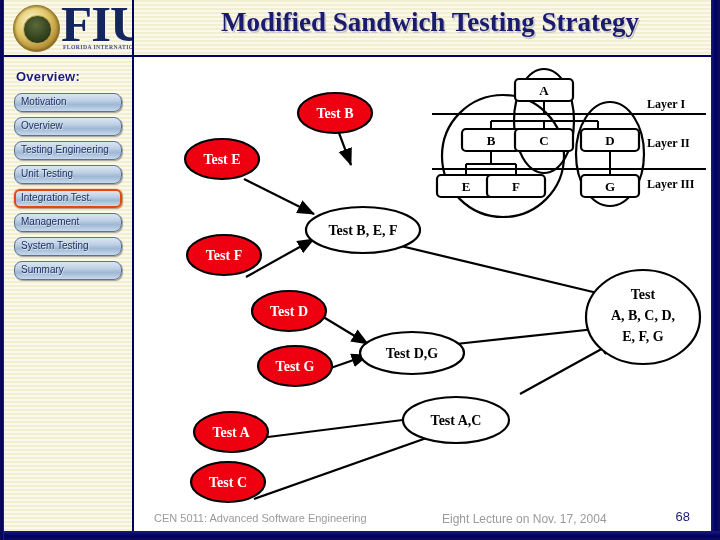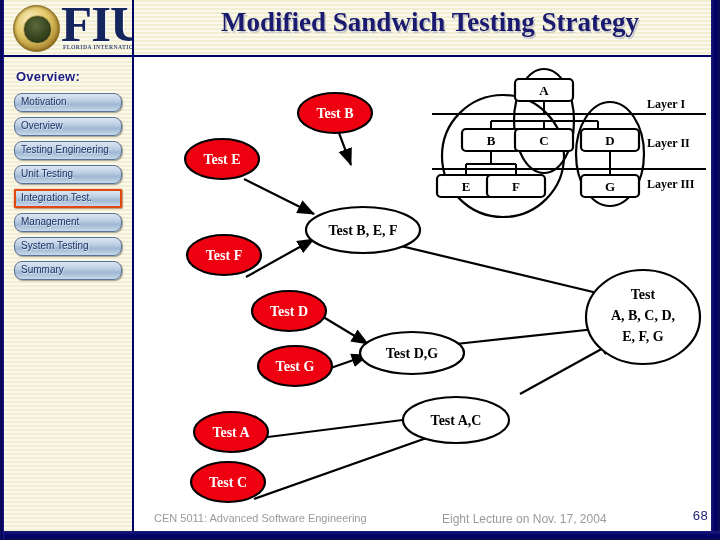--- a/index.html
+++ b/index.html
@@ -49,21 +49,21 @@
     border-right:2px solid #000066;box-sizing:border-box;}
   .ov-head{position:absolute;left:13px;top:12px;font-size:13px;font-weight:700;
     color:#1a1a7e;text-shadow:1px 1px 0 #ffffff;letter-spacing:0.2px;}
   .nav{position:absolute;left:11px;top:36px;width:110px;}
   .nav-item{width:108px;height:19px;margin-bottom:5px;border-radius:8px;
     background:linear-gradient(180deg,#dce6f2 0%,#bed0e4 38%,#9fb8d4 62%,#c9d9ea 100%);
     border:1px solid #5a7294;box-sizing:border-box;position:relative;
     box-shadow:1px 1px 1px rgba(0,0,0,0.35);cursor:pointer;}
   .nav-item span{position:absolute;left:6px;top:2px;font-size:10px;color:#1c2f66;
     white-space:nowrap;text-shadow:0.5px 0.5px 0 rgba(255,255,255,0.7);}
-  .nav-item.active{border:2px solid #e04a10;border-radius:1px;
+  .nav-item.active{border:2px solid #e04a10;border-radius:6px;
     box-shadow:0 0 2px rgba(224,74,16,0.7),1px 1px 1px rgba(0,0,0,0.3);}
   .nav-item.active span{left:5px;top:1px;}
 
   
   .content{position:absolute;left:136px;top:59px;width:576px;height:472px;overflow:hidden;}
   svg.diagram{position:absolute;left:0;top:0;}
 
   .ell-red{fill:#ee0011;stroke:#000000;stroke-width:2.2;}
   .ell-white{fill:#ffffff;stroke:#000000;stroke-width:2.2;}
   .lbl-red{fill:#ffffff;font-family:"Liberation Serif",serif;font-weight:700;
@@ -77,22 +77,22 @@
   .layer-line{stroke:#000000;stroke-width:2;}
   .layer-lbl{fill:#000000;font-family:"Liberation Serif",serif;font-weight:700;
     font-size:12px;}
   .conn{stroke:#000000;stroke-width:2;fill:none;}
   .arrow{stroke:#000000;stroke-width:2.2;fill:none;marker-end:url(#ah);}
 
   
   .footer{position:absolute;left:136px;bottom:12px;width:576px;height:16px;}
   .f-course{position:absolute;left:18px;top:0;font-size:11px;color:#9a9a9a;}
   .f-lecture{position:absolute;left:306px;top:0;font-size:12px;color:#9a9a9a;}
-  .f-page{position:absolute;right:4px;top:-3px;font-size:13px;color:#1a1a6e;
-    font-family:Liberation Mono, monospace;}
+  .f-page{position:absolute;right:22px;top:-3px;font-size:13px;color:#1a1a6e;
+    font-family:Liberation Sans, sans-serif;}
 </style>
 </head>
 <body>
 
 <div id="slide">
 
   <div class="header">
     <div class="logo-box">
       <div class="seal">
         <div class="seal-inner"></div>

